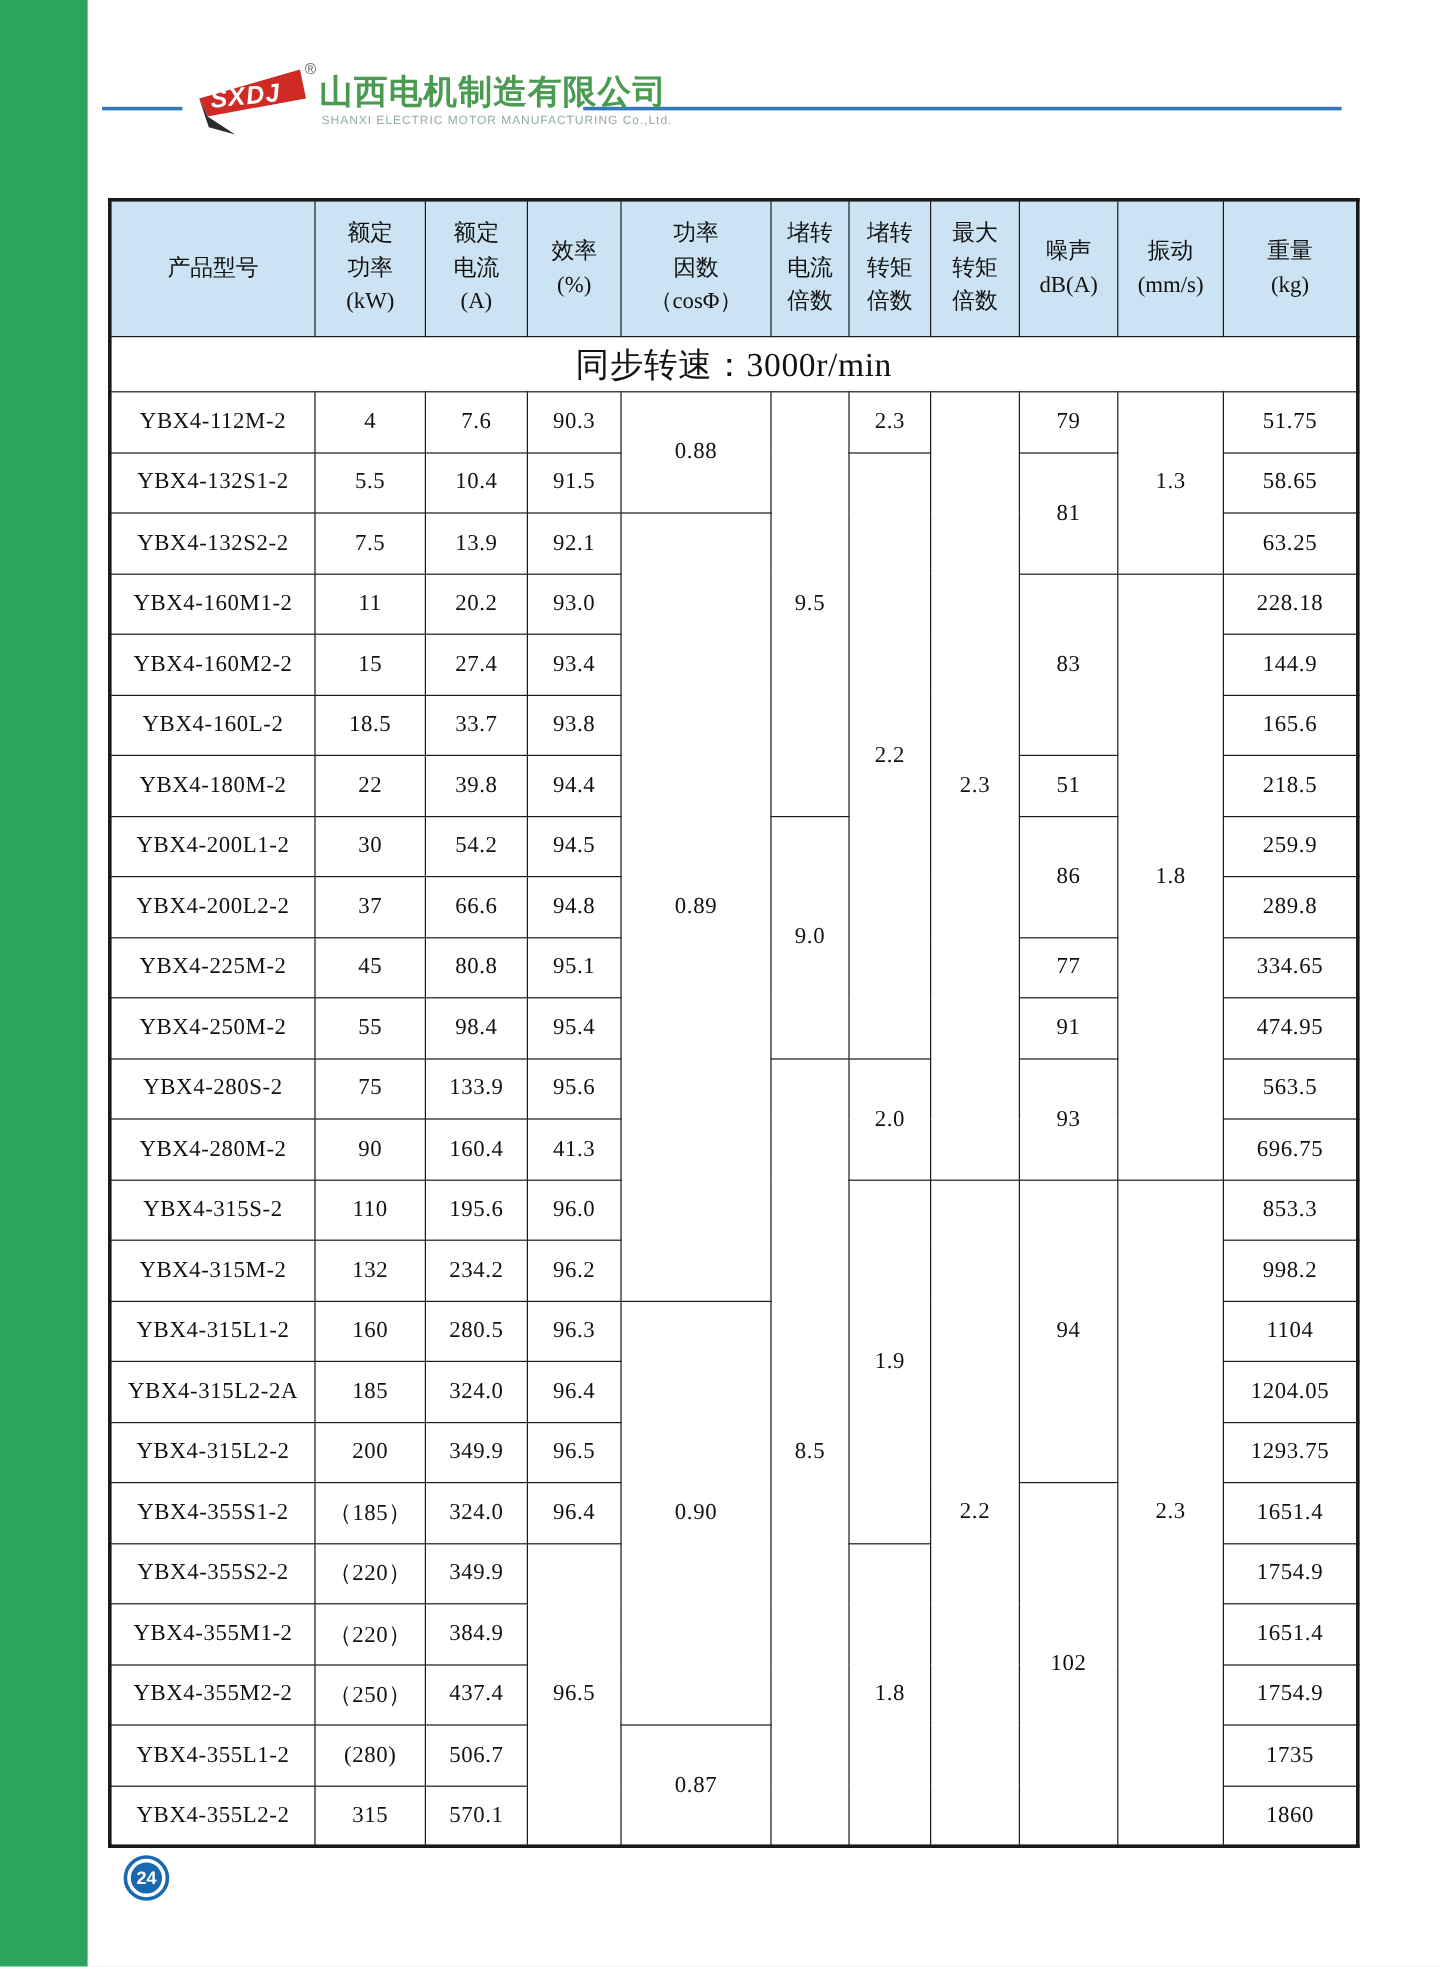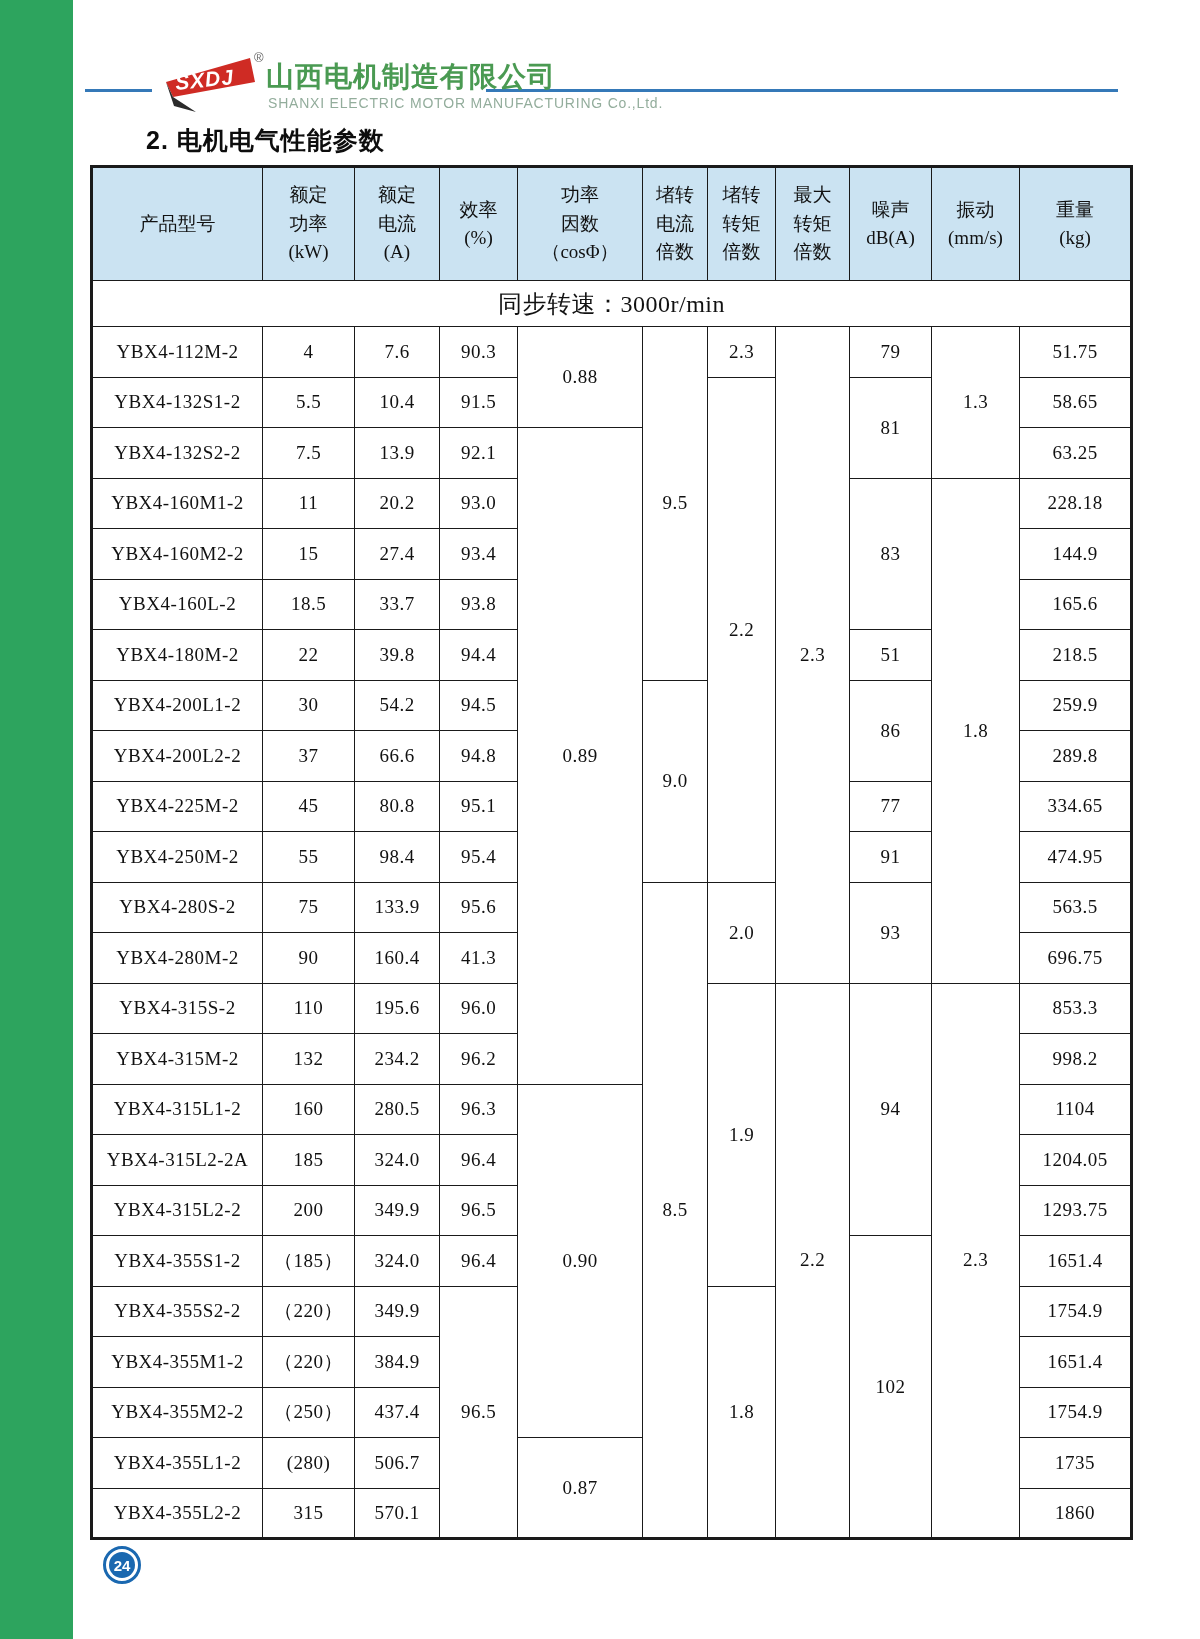--- a/index.html
+++ b/index.html
@@ -8,30 +8,30 @@
   .sidebar{position:absolute;left:0;top:0;width:73px;height:1639px;background:#2da45e;}
   .rule{position:absolute;top:89px;height:3px;background:#3579b8;}
   .rule-left{left:85px;width:67px;}
   .rule-right{left:486px;width:632px;}
   .logo{position:absolute;left:160px;top:52px;width:100px;height:66px;}
   .reg-mark{position:absolute;left:254px;top:50px;font-family:"Liberation Sans",sans-serif;
             font-size:13px;color:#666;}
   .brand-cn{position:absolute;left:266px;top:58px;font-family:"Liberation Sans",sans-serif;
             font-weight:bold;font-size:28px;color:#4a9a52;letter-spacing:1px;white-space:nowrap;}
   .brand-en{position:absolute;left:268px;top:95px;font-family:"Liberation Sans",sans-serif;
-            font-size:14px;color:#93ad9c;letter-spacing:0.8px;white-space:nowrap;}
+            font-size:10px;color:#93ad9c;letter-spacing:0.8px;white-space:nowrap;}
   .page-title{position:absolute;left:146px;top:124px;font-family:"Liberation Sans",sans-serif;
             font-weight:bold;font-size:25px;color:#0d0d0d;letter-spacing:1px;}
   table.spec{position:absolute;left:90px;top:165px;width:1040px;border-collapse:collapse;
             table-layout:fixed;border:3px solid #1a1a1a;}
   table.spec th,table.spec td{border:1.5px solid #1a1a1a;text-align:center;vertical-align:middle;
             padding:0;font-size:19px;color:#111;}
   table.spec thead th{background:#cbe3f2;font-weight:normal;white-space:pre-line;
             line-height:1.5;height:112px;}
-  tr.sync-row td{height:45px;font-size:24px;letter-spacing:1px;}
+  tr.sync-row td{height:45px;font-size:28px;letter-spacing:1px;}
   tr.dr{height:50.5px;}
   table.spec td{letter-spacing:0.5px;}
   .badge{position:absolute;left:103px;top:1546px;width:38px;height:38px;border-radius:50%;
          border:3px solid #1a68b0;box-sizing:border-box;display:flex;align-items:center;justify-content:center;}
   .badge-inner{width:26px;height:26px;border-radius:50%;background:#1a68b0;color:#fff;
          display:flex;align-items:center;justify-content:center;
          font-family:Liberation Sans, sans-serif;font-weight:bold;font-size:15px;}
 </style>
 </head>
 <body>
@@ -43,21 +43,20 @@
 
   <svg class="logo" viewBox="0 0 100 66">
     <polygon points="6,30 90,6 95,30 13,45" fill="#cf2b24"></polygon>
     <polygon points="6,30 13,45 36,60 14,54" fill="#2b2b2b"></polygon>
     <text x="16" y="38" font-family="Liberation Sans, sans-serif" font-size="21" font-weight="bold" font-style="italic" fill="#ffffff" letter-spacing="1" transform="rotate(-6 16 38)">SXDJ</text>
   </svg>
   <span class="reg-mark">®</span>
   <div class="brand-cn">山西电机制造有限公司</div>
   <div class="brand-en">SHANXI ELECTRIC MOTOR MANUFACTURING Co.,Ltd.</div>
 
-  <div class="page-title">2. 电机电气性能参数</div>
 
   <table class="spec">
     <colgroup>
       <col style="width:171px">
         <col style="width:92px">
         <col style="width:85px">
         <col style="width:78px">
       <col style="width:125px">
         <col style="width:65px">
         <col style="width:68px">

